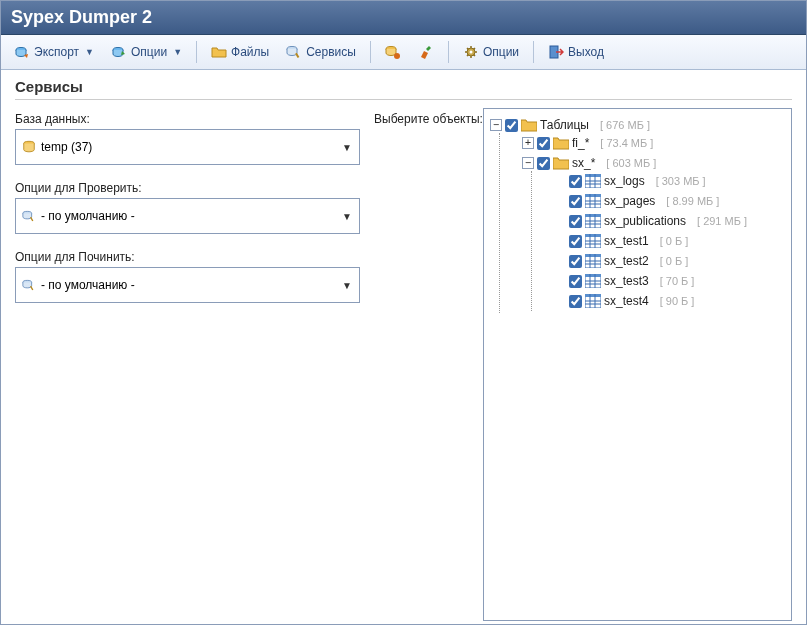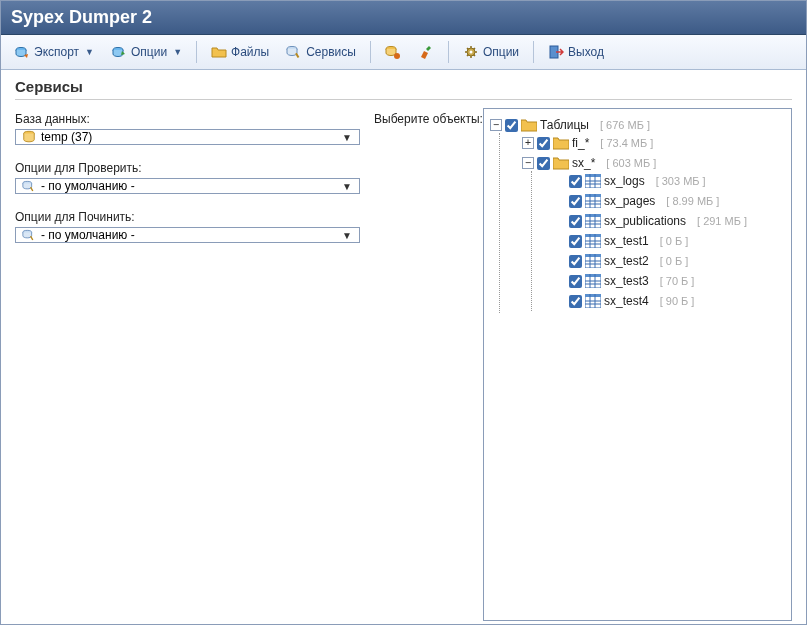--- a/index.html
+++ b/index.html
@@ -96,21 +96,21 @@
       font-size: 12px;
       color: #222;
       margin-bottom: 3px;
       margin-top: 4px;
     }
     .select-wrap {
       display: flex;
       align-items: center;
       background: #fff;
       border: 1px solid #8a9cb8;
-      height: 16px;
+      height: 36px;
       padding: 0 4px;
       margin-bottom: 12px;
     }
     .select-wrap .sel-icon {
       width: 18px;
       display: inline-flex;
       align-items: center;
       justify-content: center;
     }
     .select-wrap .sel-value {

